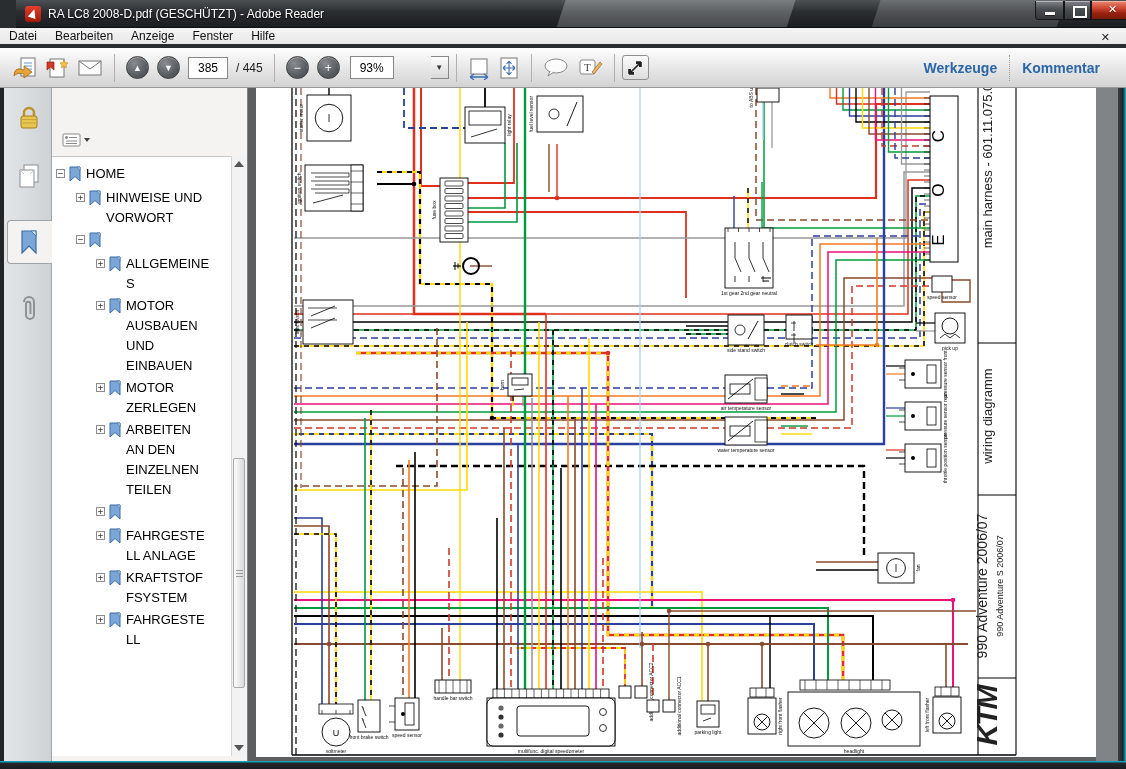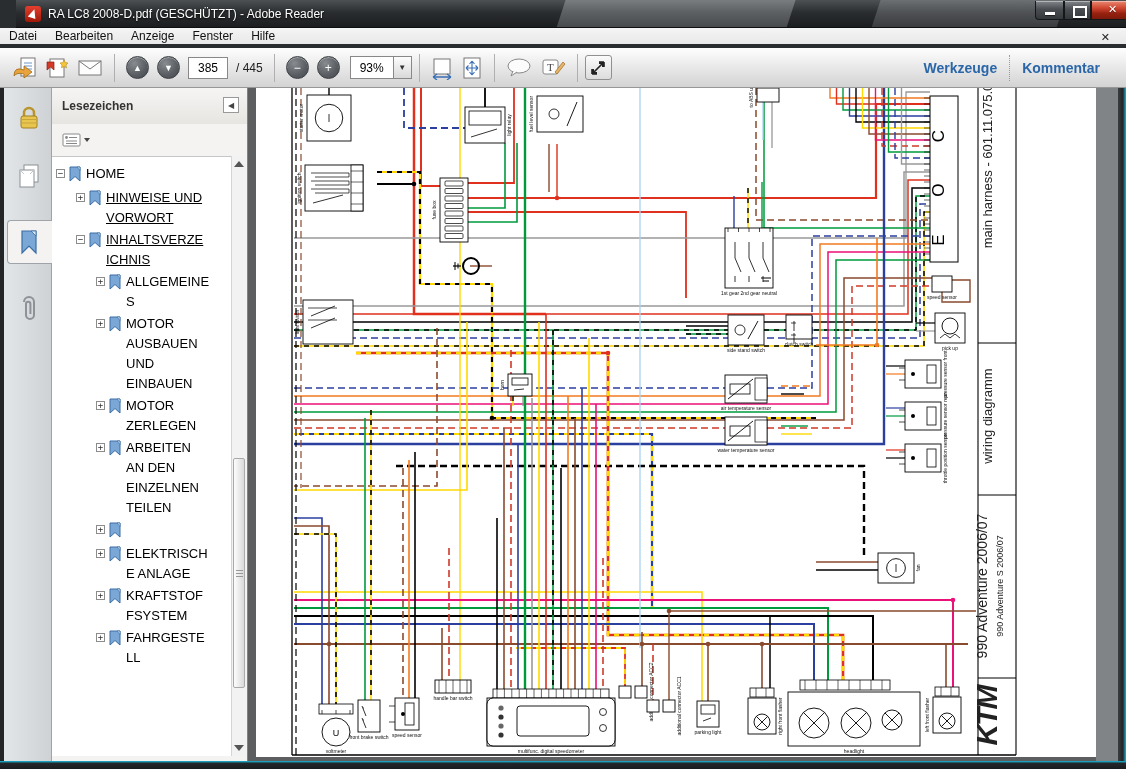--- a/index.html
+++ b/index.html
@@ -46,21 +46,21 @@
     display:flex; align-items:center; }
   .tb-sep { width:1px; height:28px; background:#b0b0b0; margin:0 7px; }
   .tb-btn { margin:0 3px; display:flex; align-items:center; justify-content:center; }
   .roundbtn { width:23px; height:23px; border-radius:50%; margin:0 4px;
     background:radial-gradient(circle at 35% 30%,#888c90,#595d61 60%,#44484c);
     border:1px solid #3c4044; color:#fff; display:flex; align-items:center; justify-content:center;
     font-size:12px; box-shadow:inset 0 1px 0 rgba(255,255,255,.35); }
   .page-input { width:40px; height:22px; border:1px solid #888; background:#fff; text-align:center;
     font-size:12px; font-family:"Liberation Sans",sans-serif; margin:0 4px; }
   .page-total { font-size:12px; color:#222; margin:0 4px; white-space:nowrap; }
-  .zoom-box { display:flex; margin-left:6px; }
+  .zoom-box { display:flex; margin-left:6px;gap:37px; }
   .zoom-val { width:44px; height:23px; border:1px solid #888; background:#fff; font-size:12px;
     display:flex; align-items:center; justify-content:center; }
   .zoom-dd { width:18px; height:23px; border:1px solid #888; border-left:none;
     background:linear-gradient(#fdfdfd,#d9d9d9); font-size:8px; color:#333;
     display:flex; align-items:center; justify-content:center; }
   .tb-right { position:absolute; right:14px; top:0; height:40px; display:flex; align-items:center; }
   .tb-link { font-size:14px; font-weight:bold; color:#2a66a8; margin:0 12px; }
   .dot-sep { width:1px; height:26px; border-left:1px dotted #9a9a9a; }
   .fsbtn { width:27px; height:25px; border:1px solid #909090; border-radius:3px;
     background:linear-gradient(#fbfbfb,#dcdcdc); display:flex; align-items:center; justify-content:center; }
@@ -86,21 +86,21 @@
   .bm-go { position:absolute; right:22px; top:40px; }
   .bm-tree { position:absolute; left:0; top:68px; width:179px; height:600px; background:#fff;
     border-top:1px solid #c6c6c6; overflow:hidden; padding-top:5px; }
   .bm-row { display:flex; margin:2px 0; align-items:flex-start; }
   .bm-row .exp { flex:0 0 9px; height:9px; border:1px solid #8c8c8c; background:#fff; font-size:9px;
     line-height:7px; text-align:center; color:#333; margin-top:5px; font-family:"DejaVu Sans Mono",monospace; }
   .bm-row .exp.hide { visibility:hidden; }
   .bm-row .bicon { flex:0 0 14px; margin:2px 3px 0 4px; }
   .bm-row .blabel { font-size:13px; line-height:20px; color:#000; overflow-wrap:break-word; }
   .lvl0 { padding-left:4px; } .lvl1 { padding-left:24px; } .lvl2 { padding-left:44px; }
-  .lvl0 .blabel { width:118px; } .lvl1 .blabel { width:100px;text-decoration:underline; } .lvl2 .blabel { width:84px; }
+  .lvl0 .blabel { width:118px; } .lvl1 .blabel { width:100px; } .lvl2 .blabel { width:84px; }
   .bm-scroll { position:absolute; right:1px; top:68px; width:15px; height:600px; background:#f2f2f2;
     border-left:1px solid #d5d5d5; }
   .bm-thumb { position:absolute; left:1px; top:302px; width:12px; height:230px; border:1px solid #a9a9a9;
     border-radius:2px; background:linear-gradient(to right,#fdfdfd,#d9d9d9); }
   .bm-thumb:after { content:""; position:absolute; left:2px; top:111px; width:7px; height:1px;
     background:#999; box-shadow:0 3px 0 #999,0 6px 0 #999; }
   .scroll-arrow { position:absolute; left:2px; width:0; height:0; border-left:5px solid transparent;
     border-right:5px solid transparent; }
   .up { top:5px; border-bottom:6px solid #555; }
   .down { bottom:5px; border-top:6px solid #555; }
@@ -250,24 +250,20 @@
           </svg>
       </div>
       <div class="side-tab" style="top:200px">
         <svg width="26" height="30">
             <path d="M8,7 a5,5 0 0 1 10,0 l0,13 a4,4 0 0 1 -8,0 l0,-11 a2.2,2.2 0 0 1 4.4,0 l0,10" fill="none" stroke="#8e9296" stroke-width="2"></path>
           </svg>
       </div>
     </div>
 
     <div class="bmpanel">
-      <div class="bm-header">
-        <span class="bm-title">Lesezeichen</span>
-        <span class="bm-collapse">◀</span>
-      </div>
       <div class="bm-toolbar">
         <span class="opt-icon">
           <svg width="30" height="16">
               <rect x="1" y="2" width="17" height="12" rx="1" fill="#fff" stroke="#8a8a8a"></rect>
               <circle cx="4.5" cy="5.5" r="1.4" fill="#888"></circle>
               <line x1="7" y1="5.5" x2="15" y2="5.5" stroke="#888"></line>
               <line x1="4" y1="9" x2="15" y2="9" stroke="#888"></line>
               <line x1="4" y1="11.5" x2="15" y2="11.5" stroke="#888"></line>
               <path d="M22,6 l3,4 3,-4 Z" fill="#444"></path>
             </svg>
@@ -295,21 +291,20 @@
                 <path d="M8,1 h3 v3.5 Z" fill="#d7e5f4" stroke="#3a6ea5" stroke-width="0.7"></path>
               </svg></span>
             <span class="blabel">HINWEISE UND VORWORT</span>
           </div>
           <div class="bm-row lvl1">
             <span class="exp">−</span>
             <span class="bicon"><svg width="13" height="16">
                 <path d="M1,1 h10 v14 l-5,-4.5 -5,4.5 Z" fill="#7ba7d7" stroke="#3a6ea5"></path>
                 <path d="M8,1 h3 v3.5 Z" fill="#d7e5f4" stroke="#3a6ea5" stroke-width="0.7"></path>
               </svg></span>
-            <span class="blabel">INHALTSVERZEICHNIS</span>
           </div>
           <div class="bm-row lvl2">
             <span class="exp">+</span>
             <span class="bicon"><svg width="13" height="16">
                 <path d="M1,1 h10 v14 l-5,-4.5 -5,4.5 Z" fill="#7ba7d7" stroke="#3a6ea5"></path>
                 <path d="M8,1 h3 v3.5 Z" fill="#d7e5f4" stroke="#3a6ea5" stroke-width="0.7"></path>
               </svg></span>
             <span class="blabel">ALLGEMEINES</span>
           </div>
           <div class="bm-row lvl2">
@@ -342,21 +337,21 @@
                 <path d="M1,1 h10 v14 l-5,-4.5 -5,4.5 Z" fill="#7ba7d7" stroke="#3a6ea5"></path>
                 <path d="M8,1 h3 v3.5 Z" fill="#d7e5f4" stroke="#3a6ea5" stroke-width="0.7"></path>
               </svg></span>
           </div>
           <div class="bm-row lvl2">
             <span class="exp">+</span>
             <span class="bicon"><svg width="13" height="16">
                 <path d="M1,1 h10 v14 l-5,-4.5 -5,4.5 Z" fill="#7ba7d7" stroke="#3a6ea5"></path>
                 <path d="M8,1 h3 v3.5 Z" fill="#d7e5f4" stroke="#3a6ea5" stroke-width="0.7"></path>
               </svg></span>
-            <span class="blabel">ELEKTRISCHE ANLAGE</span>
+            <span class="blabel">FAHRGESTELL ANLAGE</span>
           </div>
           <div class="bm-row lvl2">
             <span class="exp">+</span>
             <span class="bicon"><svg width="13" height="16">
                 <path d="M1,1 h10 v14 l-5,-4.5 -5,4.5 Z" fill="#7ba7d7" stroke="#3a6ea5"></path>
                 <path d="M8,1 h3 v3.5 Z" fill="#d7e5f4" stroke="#3a6ea5" stroke-width="0.7"></path>
               </svg></span>
             <span class="blabel">KRAFTSTOFFSYSTEM</span>
           </div>
           <div class="bm-row lvl2">

